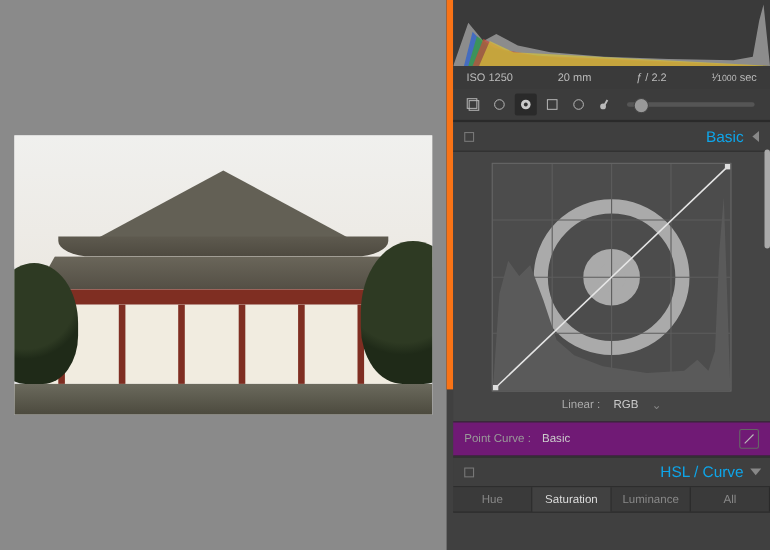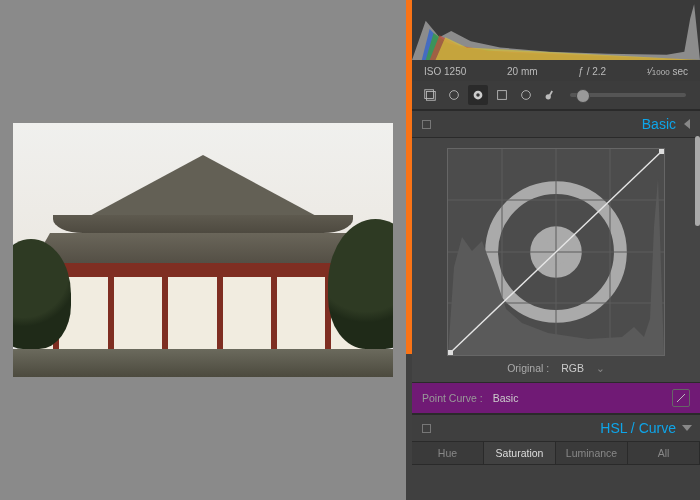--- a/index.html
+++ b/index.html
@@ -151,21 +151,21 @@
      <line x1="0" y1="51" x2="216" y2="51" stroke="#5d5d5d"></line>
             <line x1="0" y1="103" x2="216" y2="103" stroke="#5d5d5d"></line>
             <line x1="0" y1="154" x2="216" y2="154" stroke="#5d5d5d"></line>
      <path d="M0 206 L6 118 L14 88 L24 102 L34 92 L46 124 L58 160 L74 174 L100 184 L140 190 L174 188 L186 178 L196 188 L202 170 L206 78 L210 30 L216 206 Z" fill="#5a5a5a"></path>
      <line x1="2" y1="204" x2="214" y2="2" stroke="#e6e6e6" stroke-width="1.4"></line>
      <rect x="0" y="201" width="5" height="5" fill="#ddd"></rect>
             <rect x="211" y="0" width="5" height="5" fill="#ddd"></rect>
     </svg>
    </div>
    <div class="chrow">
-    <span>Original :</span>
+    <span>Linear :</span>
     <span style="color:#ccc">RGB</span>
     <span style="color:#888">⌄</span>
    </div>
   </div>
 
   <div class="pcurve">
    <span>Point Curve :</span>
    <span style="color:#ccc">Basic</span>
    <span class="pc-icon">
           <svg width="10" height="10" viewBox="0 0 10 10">

